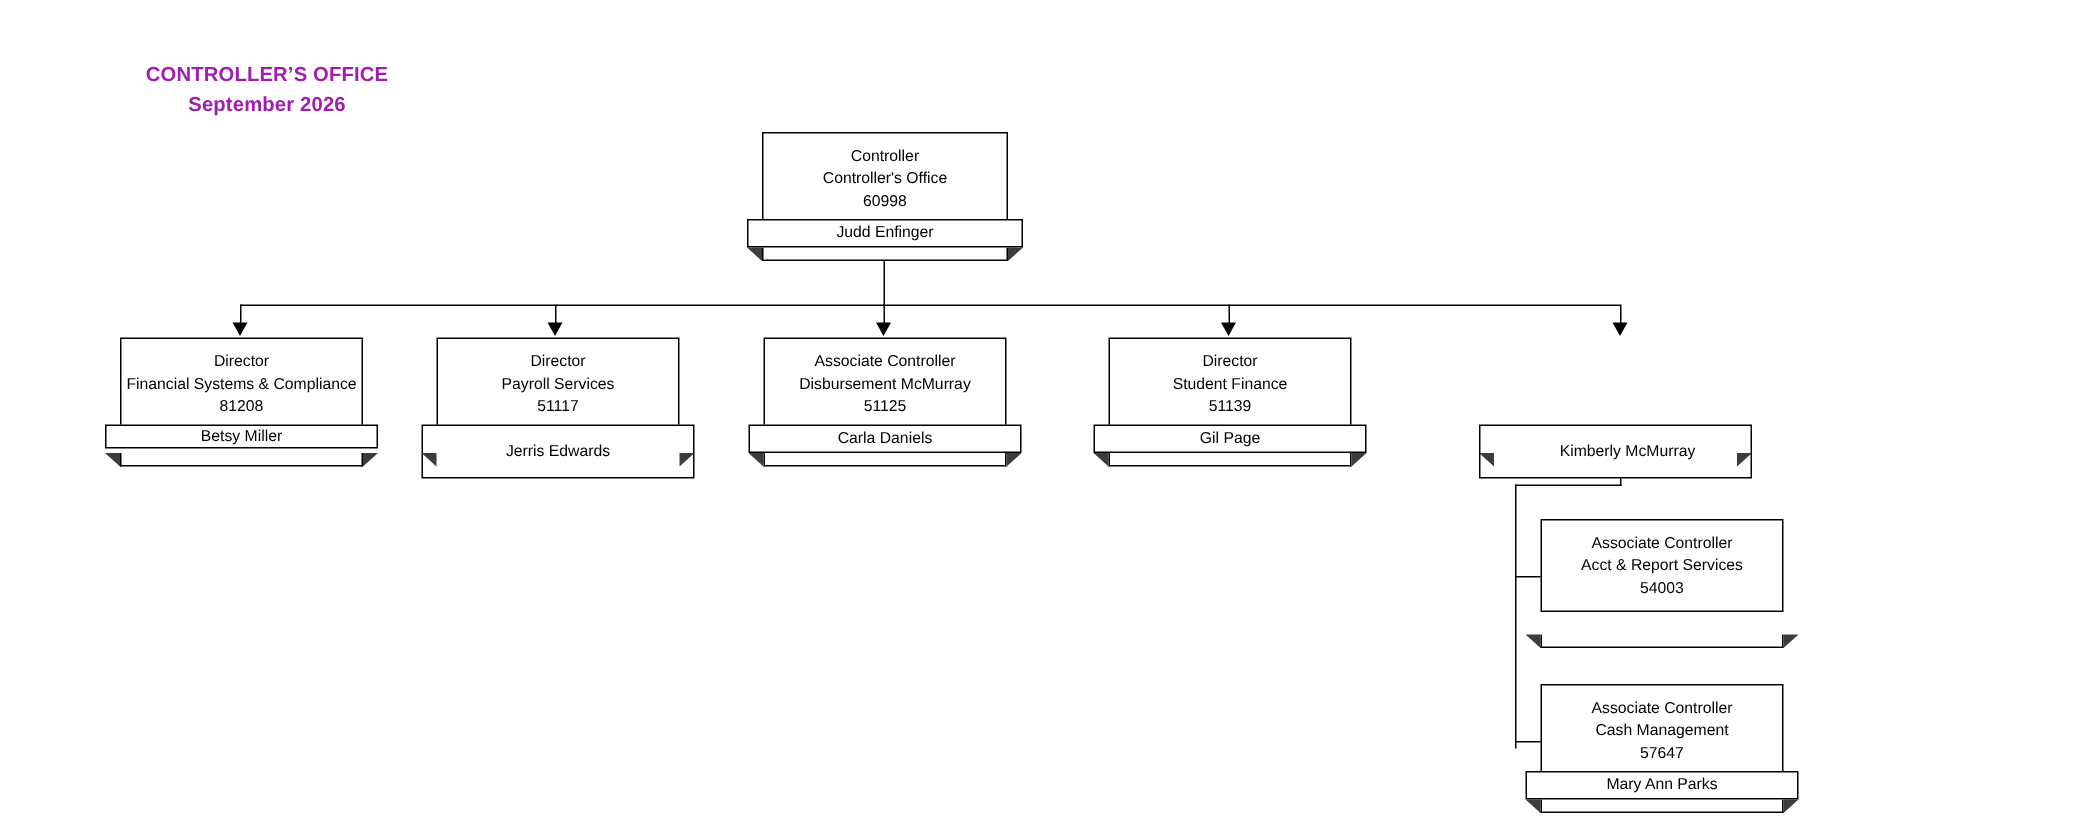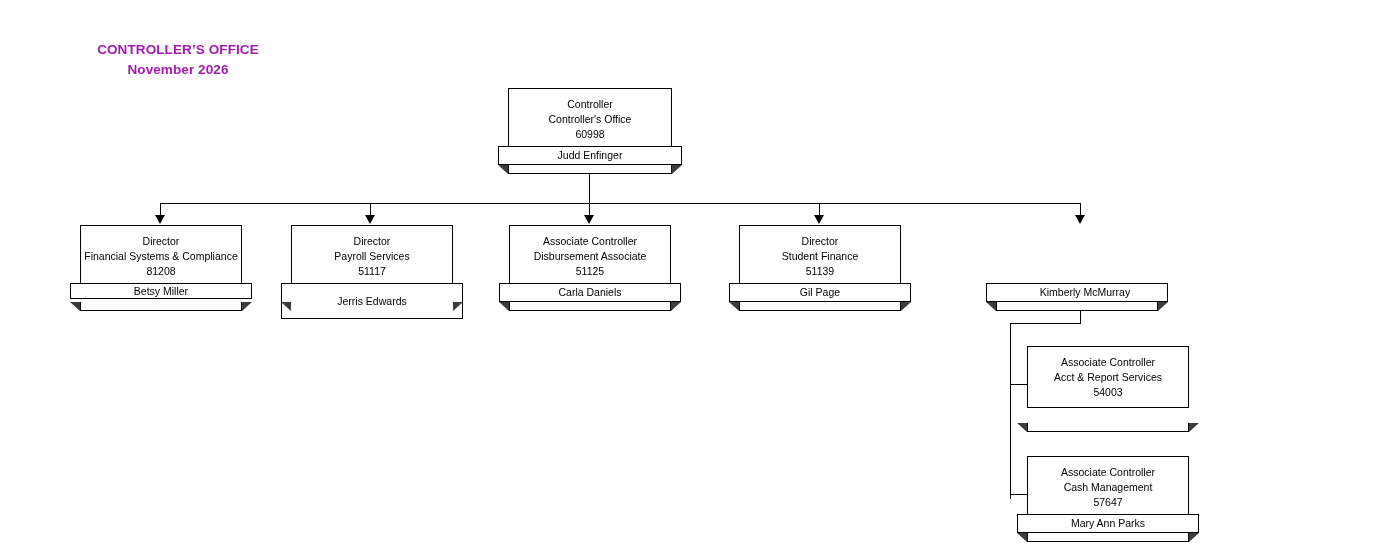--- a/index.html
+++ b/index.html
@@ -131,21 +131,21 @@
     z-index: 0;
   }
 </style>
 </head>
 <body>
 
 <div id="canvas">
 
   <div class="chart-title">
     <div>CONTROLLER’S OFFICE</div>
-    <div>November 2026</div>
+    <div>September 2026</div>
   </div>
 
   <div class="node" style="left:498px; top:88px; width:184px; height:86px;">
     <div class="main-box" style="width:164px; height:62px;">
       <div class="line">Controller</div>
       <div class="line">Controller's Office</div>
       <div class="line">60998</div>
     </div>
     <div class="name-bar" style="top:58px; width:184px; height:19px;">
       <div class="line">Judd Enfinger</div>
@@ -197,21 +197,21 @@
       <div class="line">Jerris Edwards</div>
     </div>
     <div class="fold left" style="left:0px; top:77px;"></div>
     <div class="fold right" style="left:172px; top:77px;"></div>
     <div class="base-bar" style="top:77px; width:162px; height:9px;"></div>
   </div>
 
   <div class="node" style="left:499px; top:225px; width:182px; height:86px;">
     <div class="main-box" style="width:162px; height:62px;">
       <div class="line">Associate Controller</div>
-      <div class="line">Disbursement Associate</div>
+      <div class="line">Disbursement McMurray</div>
       <div class="line">51125</div>
     </div>
     <div class="name-bar" style="top:58px; width:182px; height:19px;">
       <div class="line">Carla Daniels</div>
     </div>
     <div class="fold left" style="left:0px; top:77px;"></div>
     <div class="fold right" style="left:172px; top:77px;"></div>
     <div class="base-bar" style="top:77px; width:162px; height:9px;"></div>
   </div>
 
@@ -223,21 +223,21 @@
     </div>
     <div class="name-bar" style="top:58px; width:182px; height:19px;">
       <div class="line">Gil Page</div>
     </div>
     <div class="fold left" style="left:0px; top:77px;"></div>
     <div class="fold right" style="left:172px; top:77px;"></div>
     <div class="base-bar" style="top:77px; width:162px; height:9px;"></div>
   </div>
 
   <div class="node" style="left:986px; top:225px; width:182px; height:86px;">
-    <div class="name-bar" style="top:58px; width:182px; height:19px;padding-left:16px;">
+    <div class="name-bar" style="top:58px; width:182px; height:36px;padding-left:16px;">
       <div class="line">Kimberly McMurray</div>
     </div>
     <div class="fold left" style="left:0px; top:77px;"></div>
     <div class="fold right" style="left:172px; top:77px;"></div>
     <div class="base-bar" style="top:77px; width:162px; height:9px;"></div>
   </div>
 
   <div class="conn v" style="left:1080px; top:311px; height:13px;"></div>
   <div class="conn h" style="left:1010px; top:323px; width:71px;"></div>
   <div class="conn v" style="left:1010px; top:323px; height:176px;"></div>

